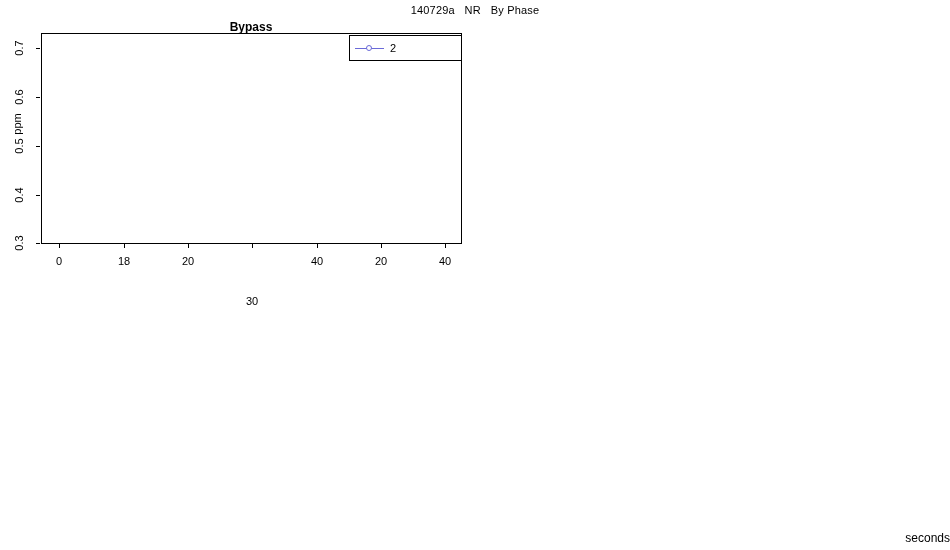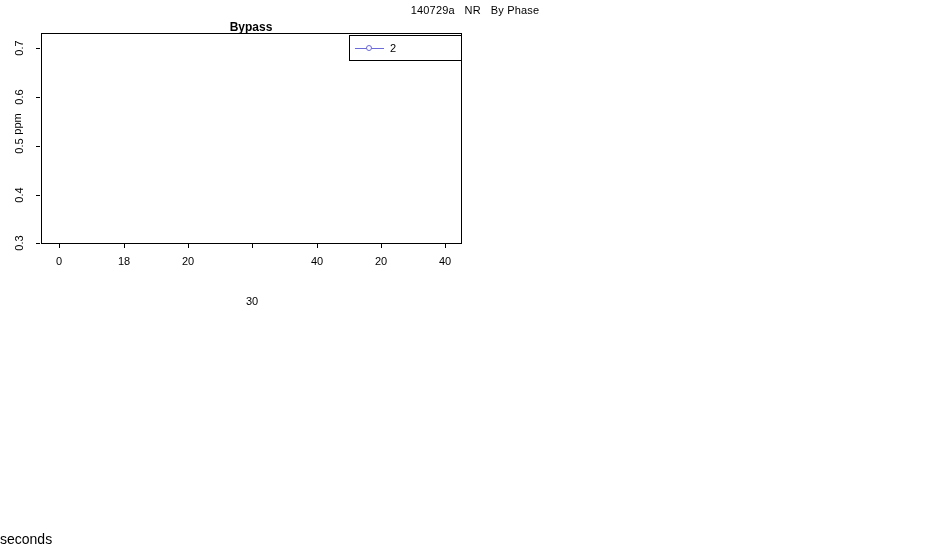--- a/index.html
+++ b/index.html
@@ -100,22 +100,22 @@
     font-size: 11px;
     transform-origin: 50% 50%;
     transform: rotate(-90deg);
     white-space: nowrap;
   }
   .xlab {
     position: absolute;
     left: 0;
     top: 531px;
     width: 950px;
-    text-align: left;
-    font-size: 14px;
+    text-align: right;
+    font-size: 12px;
     white-space: nowrap;
   }
 
   
   .legend {
     position: absolute;
     left: 349px;
     top: 35px;
     width: 113px;
     height: 26px;

